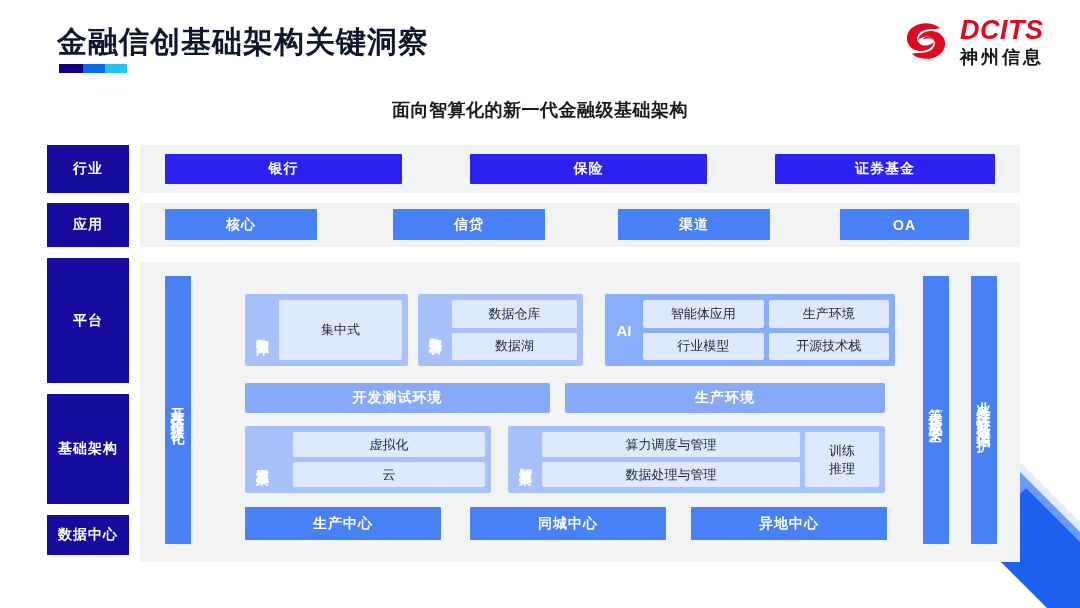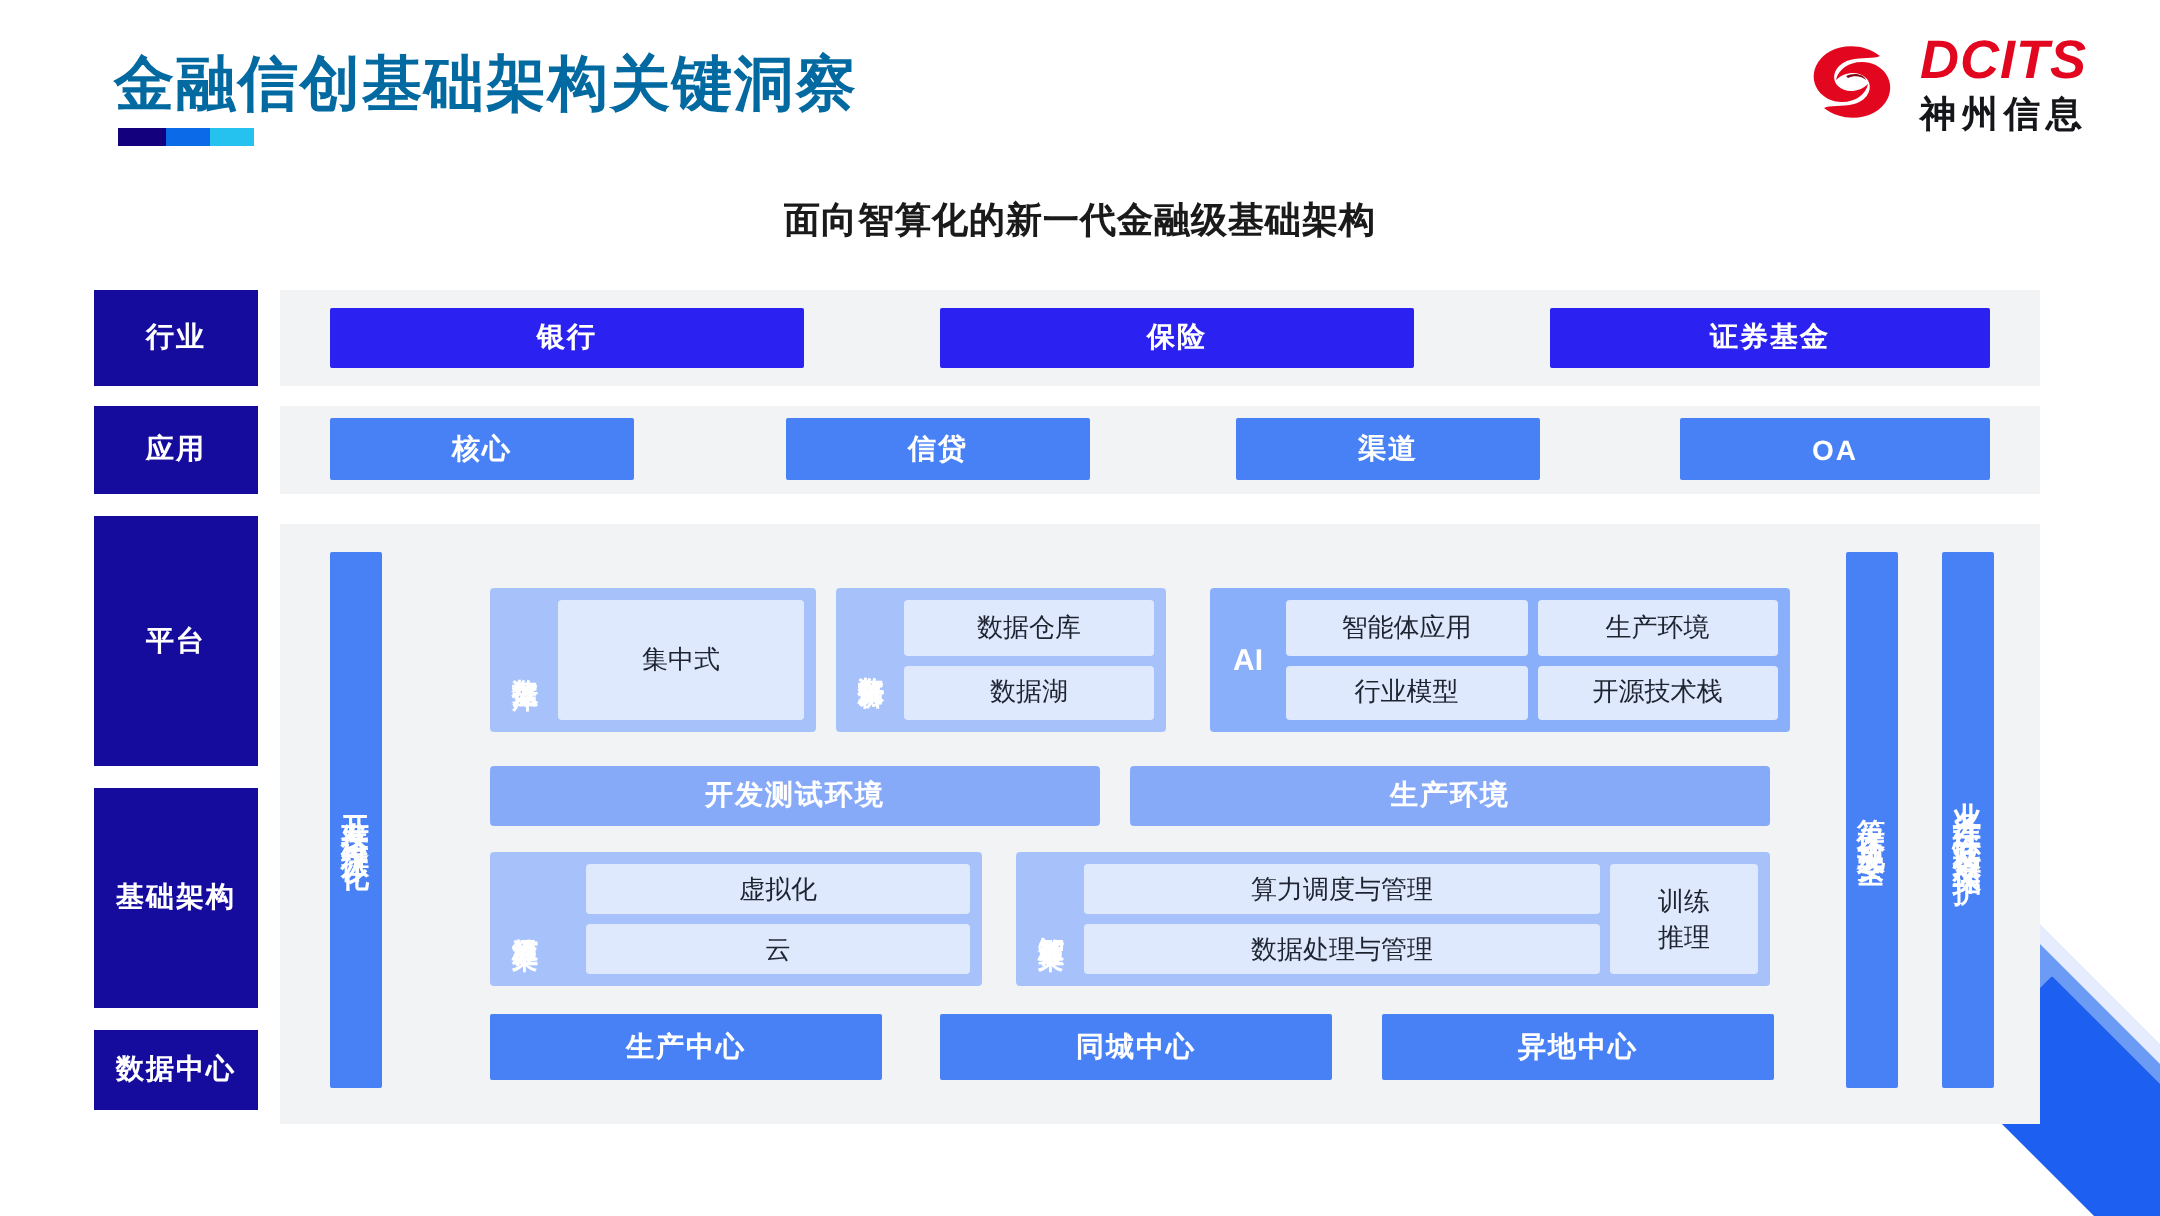--- a/index.html
+++ b/index.html
@@ -17,21 +17,21 @@
   .d2 { background:#cfdcfb; width: 460px; height: 26px; left: 152px; top: 18px; }
   .d3 { background:#9dbbf8; width: 460px; height: 30px; left: 178px; top: 36px; }
   .d4 { background:#e4ecfd; width: 460px; height: 16px; left: 208px; top: 62px; }
   .d5 { background:#6c9bf6; width: 460px; height: 44px; left: 214px; top: 78px; }
   .d6 { background:#1d5ff0; width: 460px; height: 70px; left: 246px; top: 120px; }
 
   
   .header { position: absolute; left: 0; top: 0; width: 1080px; height: 92px; }
   .title {
     position: absolute; left: 57px; top: 22px;
-    font-size: 30px; font-weight: bold; color: #0369a1; letter-spacing: 1px;
+    font-size: 30px; font-weight: bold; color: #0f172a; letter-spacing: 1px;
     white-space: nowrap;
   }
   .accent { position: absolute; left: 59px; top: 64px; display: flex; width: 68px; height: 9px; }
   .accent span { height: 100%; }
   .accent .s0 { width: 24px; background: #13007d; }
   .accent .s1 { width: 22px; background: #0a6ae8; }
   .accent .s2 { width: 22px; background: #25c2ef; }
 
   .logo { position: absolute; right: 36px; top: 16px; display: flex; align-items: center; gap: 9px; }
   .logo-mark { width: 50px; height: 50px; flex: none; }
@@ -163,21 +163,21 @@
   <div class="row-band" style="top:145px;width:880px;height:48px;">
     <div class="chip chip-industry" style="position:absolute;left:25px;top:9px;width:237px;">银行</div>
     <div class="chip chip-industry" style="position:absolute;left:330px;top:9px;width:237px;">保险</div>
     <div class="chip chip-industry" style="position:absolute;left:635px;top:9px;width:220px;">证券基金</div>
   </div>
 
   <div class="row-band" style="top:203px;width:880px;height:44px;">
     <div class="chip chip-app" style="position:absolute;left:25px;top:6px;width:152px;">核心</div>
     <div class="chip chip-app" style="position:absolute;left:253px;top:6px;width:152px;">信贷</div>
     <div class="chip chip-app" style="position:absolute;left:478px;top:6px;width:152px;">渠道</div>
-    <div class="chip chip-app" style="position:absolute;left:700px;top:6px;width:155px;">OA</div>
+    <div class="chip chip-app" style="position:absolute;left:700px;top:6px;width:129px;">OA</div>
   </div>
 
   <div class="panel">
 
     <div class="vbar" style="left:25px;top:14px;width:26px;height:268px;">开发运维一体化</div>
 
     <div class="vbar" style="left:783px;top:14px;width:26px;height:268px;">等保合规安全</div>
     <div class="vbar" style="left:831px;top:14px;width:26px;height:268px;">业务连续性及数据保护</div>
 
     <div class="group" style="left:105px;top:32px;width:163px;height:72px;">

